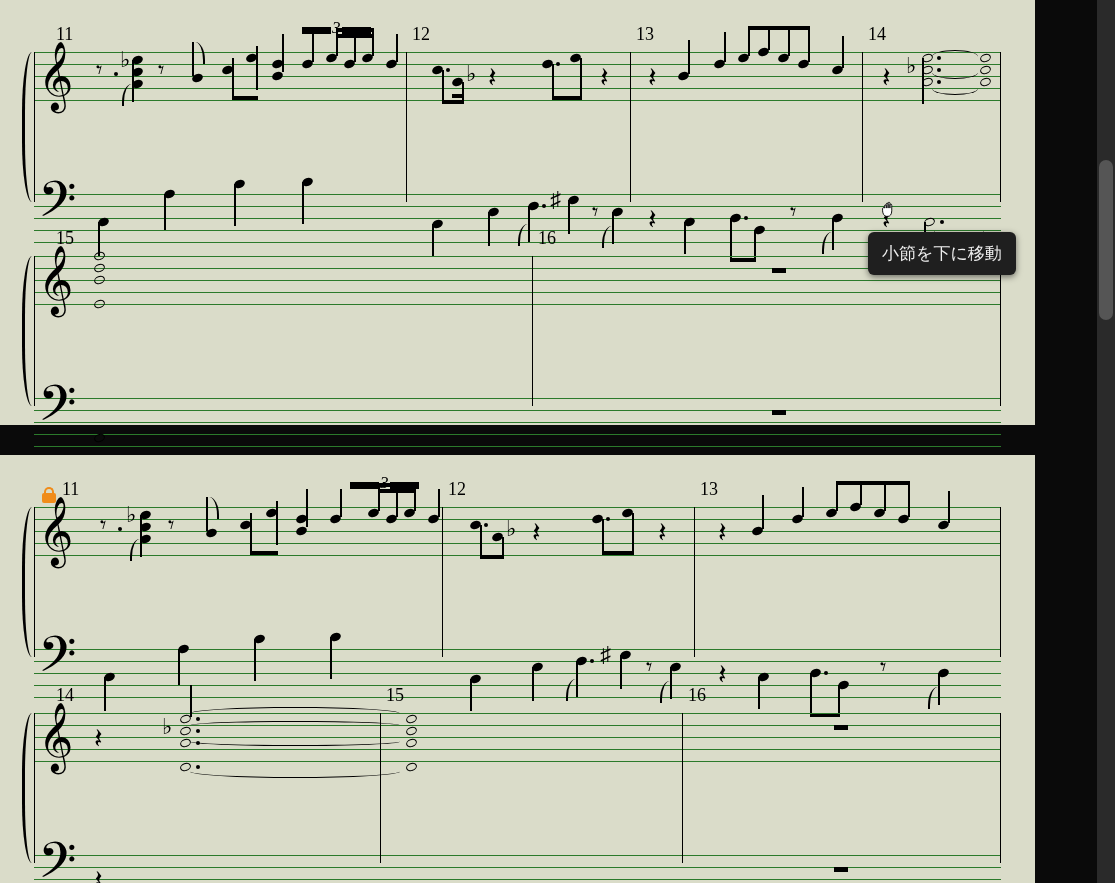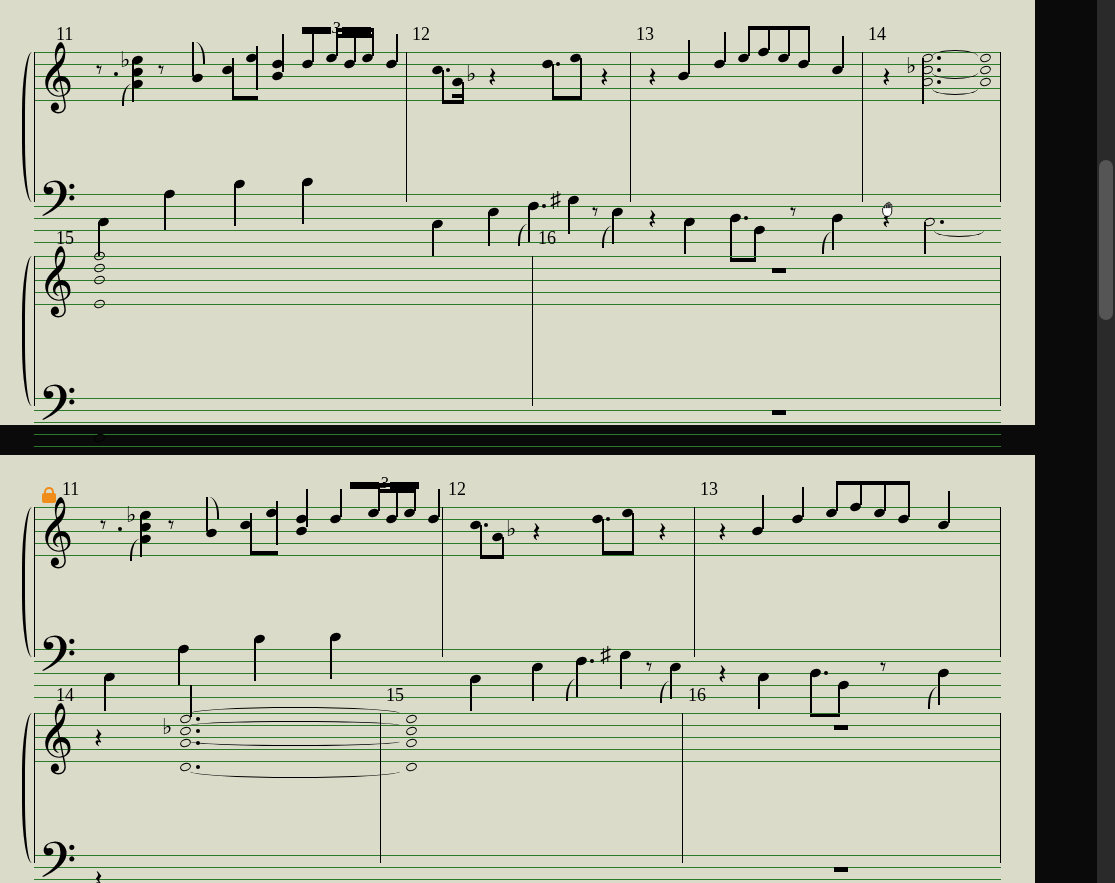--- a/index.html
+++ b/index.html
@@ -253,20 +253,23 @@
       <div class="barline" style="left:0;"></div>
       <div class="barline" style="left:498px;"></div>
       <div class="barline" style="left:966px;"></div>
     </div>
 
     <div class="grab-cursor" style="left:878px;top:198px;">
       <svg viewBox="0 0 24 24">
           <path d="M7 9 C7 7 9 7 9 9 L9 11 L9 7 C9 5 11 5 11 7 L11 11 L11 6 C11 4 13 4 13 6 L13 11 L13 8 C13 6 15 6 15 8 L15 14 C15 18 13 20 11 20 L9 20 C7 20 5 17 5 14 L5 12 C5 10 7 10 7 11 Z"></path>
         </svg>
     </div>
+    <div class="tooltip" style="left:868px;top:232px;">
+      <span>小節を下に移動</span>
+    </div>
   </div>
 
   <div class="score-page bottom">
 
     <div class="lock-icon" style="left:42px;top:32px;">
       <div class="shackle"></div>
         <div class="body"></div>
     </div>
 
     <div class="system" style="top:52px;height:150px;">

